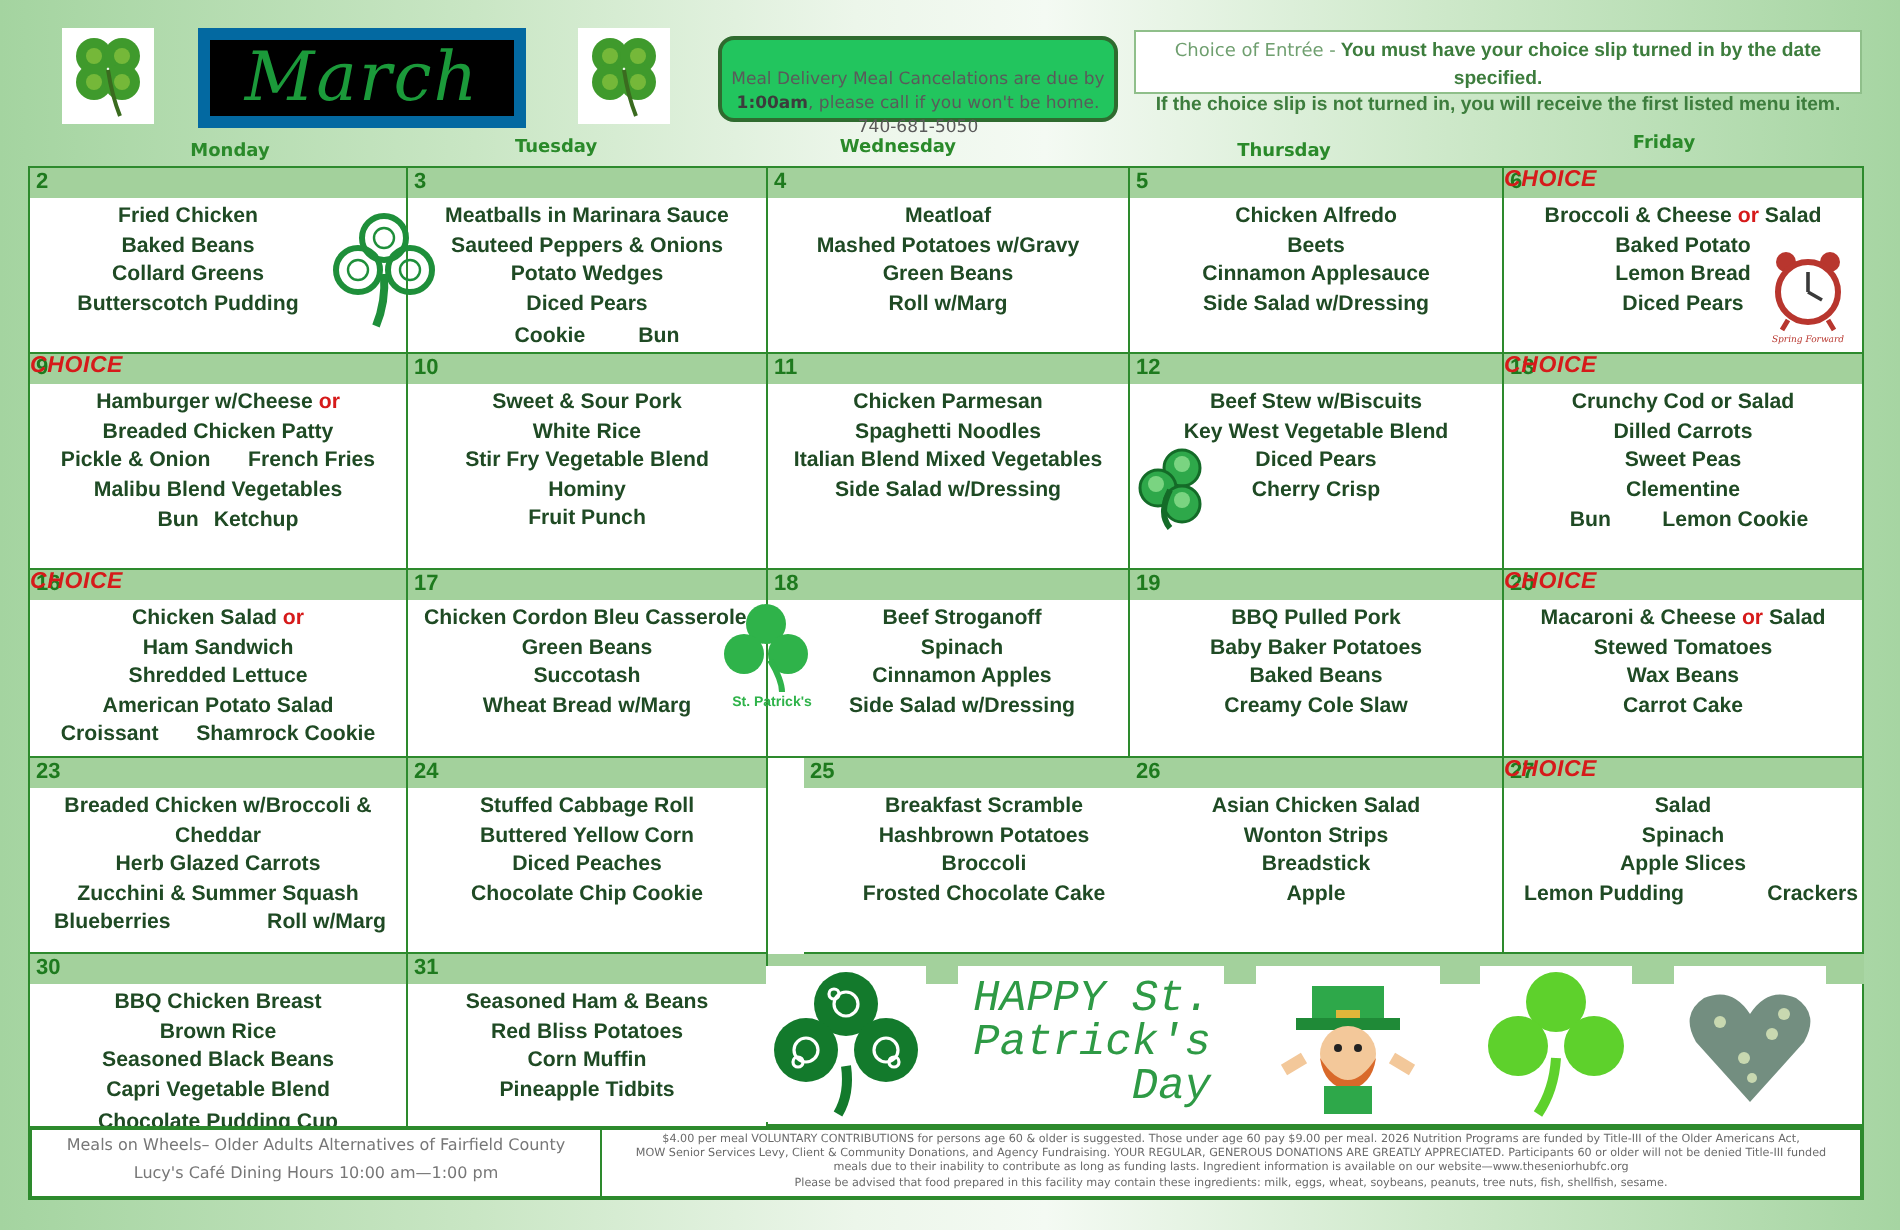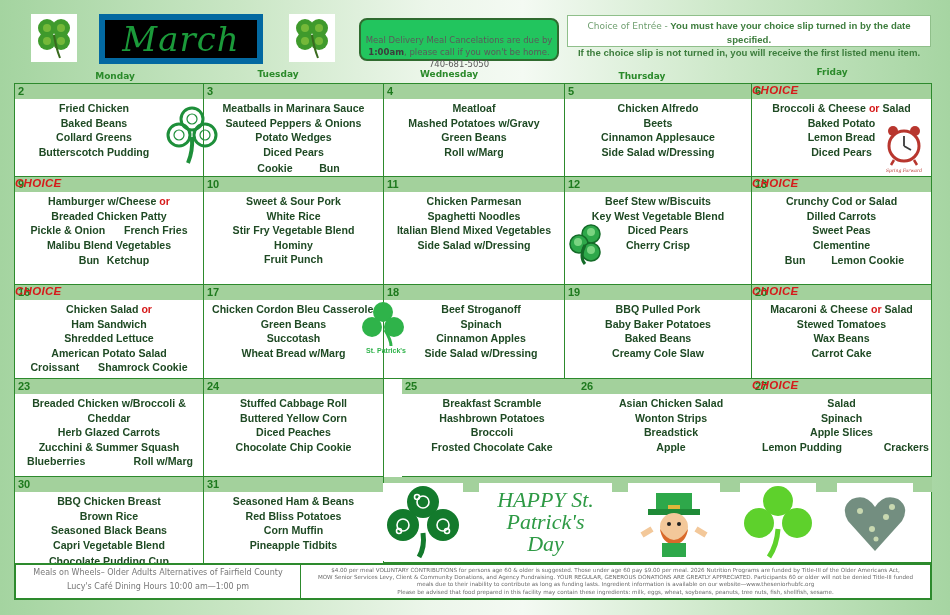--- a/index.html
+++ b/index.html
@@ -38,21 +38,21 @@
   .menu .or { color:#d61a1a; }
   .menu .pair { display:flex; justify-content:space-around; padding:0 14px; }
   .menu .pair span { display:inline-block; }
 
   
   .foot-left { left:14px; top:563px; width:288px; height:37px; background:#fff; border:2px solid #2d8a2d; font-family:"DejaVu Sans", sans-serif; font-size:8px; color:#777; text-align:center; line-height:13.5px; padding-top:1px; }
   .foot-right { left:300px; top:563px; width:632px; height:37px; background:#fff; border:2px solid #2d8a2d; border-left:1px solid #2d8a2d; font-family:"DejaVu Sans", sans-serif; font-size:5.6px; color:#6a6a6a; text-align:center; line-height:7.2px; padding-top:2px; }
 
   
   .deco { position:absolute; background:#fff; display:flex; align-items:center; justify-content:center; overflow:hidden; }
-  .stpat-text { font-family:Liberation Serif, serif; font-style:italic; color:#2e9a45; text-align:center; line-height:22px; font-size:22px; }
+  .stpat-text { font-family:Liberation Mono, monospace; font-style:italic; color:#2e9a45; text-align:right; line-height:22px; font-size:22px; }
 </style>
 </head>
 <body>
 
 <div class="abs clover-box" style="left:31px;top:14px;width:46px;height:48px;">
   <svg width="40" height="44" viewBox="0 0 40 44">
     <g fill="#3f9a2c">
         <circle cx="13" cy="12" r="9"></circle>
         <circle cx="27" cy="12" r="9"></circle>
         <circle cx="13" cy="25" r="9"></circle>
@@ -328,21 +328,21 @@
     <div class="band">
         <span class="num">25</span>
       </div>
     <div class="menu">
       <div>Breakfast Scramble</div>
       <div>Hashbrown Potatoes</div>
       <div>Broccoli</div>
       <div>Frosted Chocolate Cake</div>
     </div>
   </div>
-  <div class="cell" style="left:550px;top:295px;width:187px;height:98px;margin-left:13px;">
+  <div class="cell" style="left:550px;top:295px;width:187px;height:98px;">
     <div class="band">
         <span class="num">26</span>
       </div>
     <div class="menu">
       <div>Asian Chicken Salad</div>
       <div>Wonton Strips</div>
       <div>Breadstick</div>
       <div>Apple</div>
     </div>
   </div>

